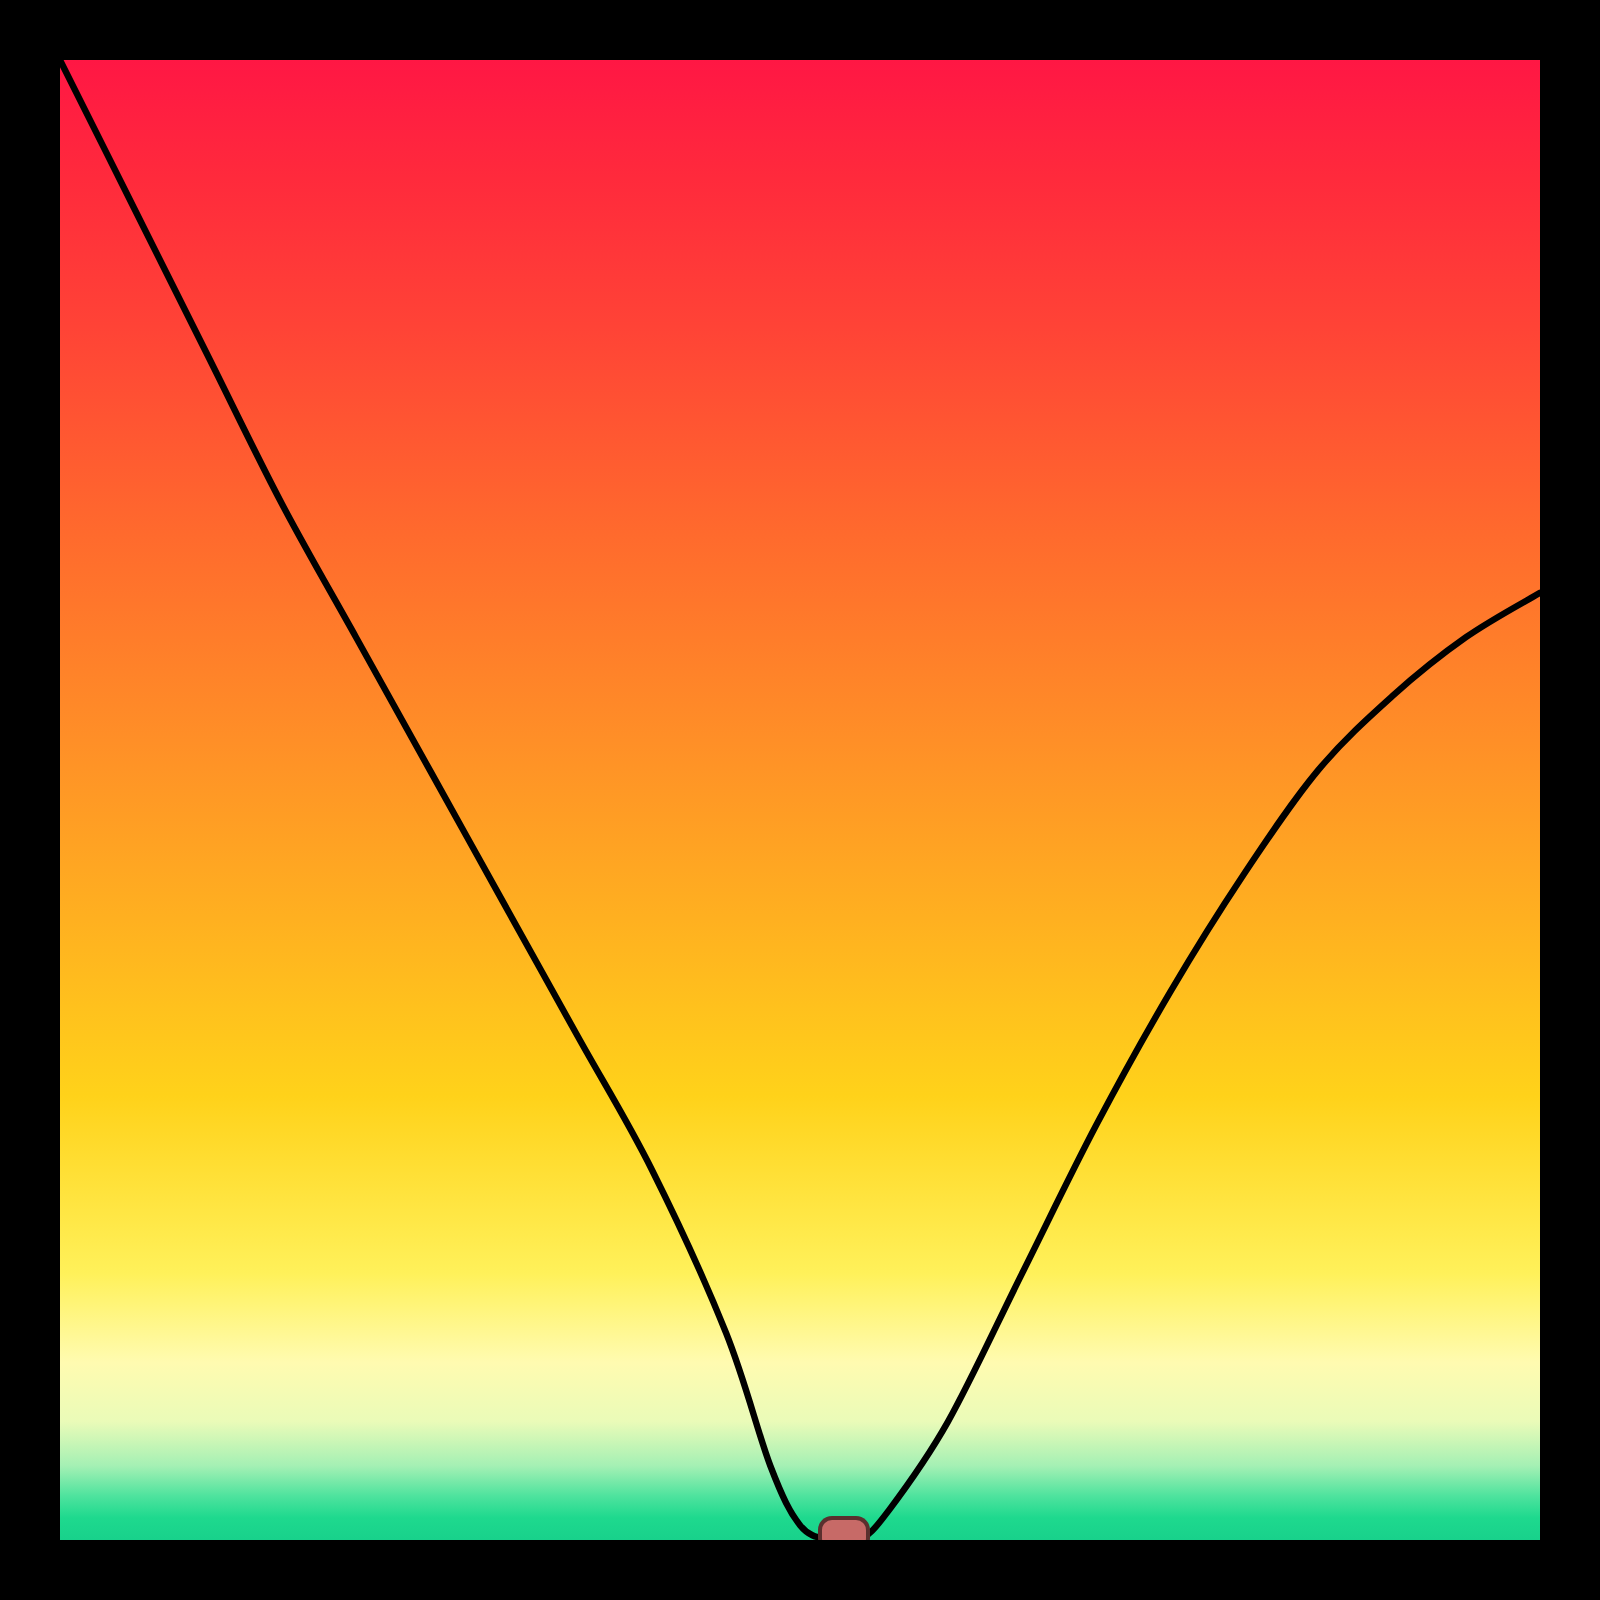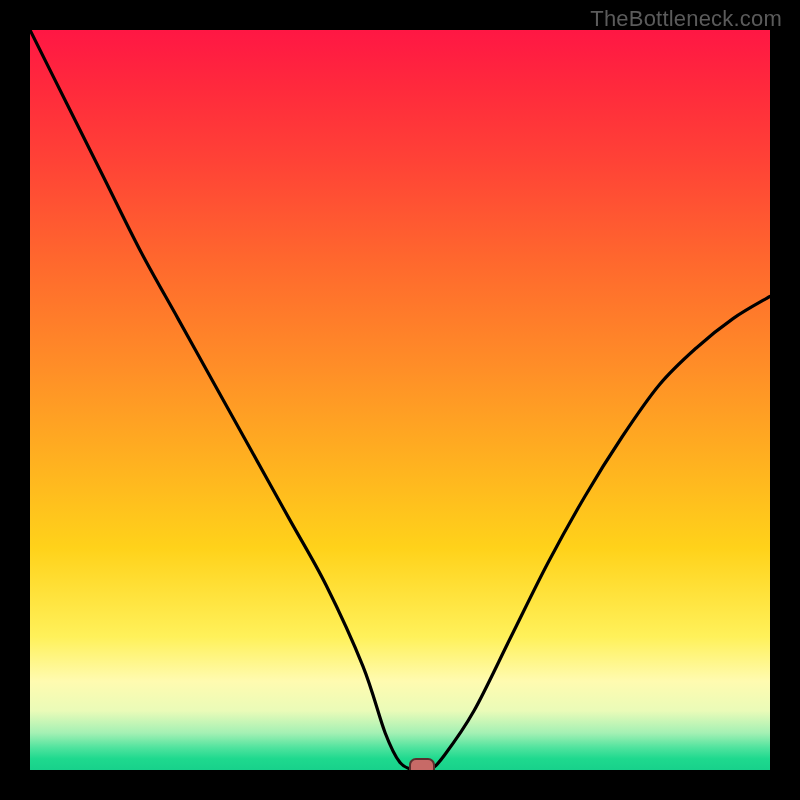--- a/index.html
+++ b/index.html
@@ -75,21 +75,20 @@
     border: 2px solid rgba(0,0,0,0.55);
     transform: translate(-50%, -50%);
     z-index: 3;
   }
 </style>
 </head>
 <body>
 
 <div class="frame">
 
-  <div class="watermark">TheBottleneck.com</div>
 
   <div class="plot-area">
     <div class="gradient"></div>
 
     <svg class="curve" viewBox="0 0 740 740" preserveAspectRatio="none">
       <path id="curve-path" d="M 0.00 0.00 C 6.17 12.33, 24.67 49.33, 37.00 74.00 C 49.33 98.67, 61.67 123.33, 74.00 148.00 C 86.33 172.67, 98.67 198.57, 111.00 222.00 C 123.33 245.43, 135.67 266.40, 148.00 288.60 C 160.33 310.80, 172.67 333.00, 185.00 355.20 C 197.33 377.40, 209.67 399.60, 222.00 421.80 C 234.33 444.00, 246.67 466.20, 259.00 488.40 C 271.33 510.60, 283.67 530.33, 296.00 555.00 C 308.33 579.67, 323.13 611.73, 333.00 636.40 C 342.87 661.07, 349.03 686.97, 355.20 703.00 C 361.37 719.03, 365.07 726.43, 370.00 732.60 C 374.93 738.77, 379.87 738.77, 384.80 740.00 C 389.73 741.23, 394.67 742.47, 399.60 740.00 C 404.53 737.53, 407.00 735.07, 414.40 725.20 C 421.80 715.33, 432.90 700.53, 444.00 680.80 C 455.10 661.07, 468.67 631.47, 481.00 606.80 C 493.33 582.13, 505.67 556.23, 518.00 532.80 C 530.33 509.37, 542.67 487.17, 555.00 466.20 C 567.33 445.23, 579.67 425.50, 592.00 407.00 C 604.33 388.50, 616.67 370.00, 629.00 355.20 C 641.33 340.40, 653.67 329.30, 666.00 318.20 C 678.33 307.10, 690.67 297.23, 703.00 288.60 C 715.33 279.97, 733.83 270.10, 740.00 266.40" fill="none" stroke="#000000" stroke-width="3.2" stroke-linecap="round" stroke-linejoin="round"></path>
     </svg>
 
     <div class="marker" id="marker" style="left: 392.2px; top: 737px; background: rgb(199, 106, 103);"></div>
   </div>

